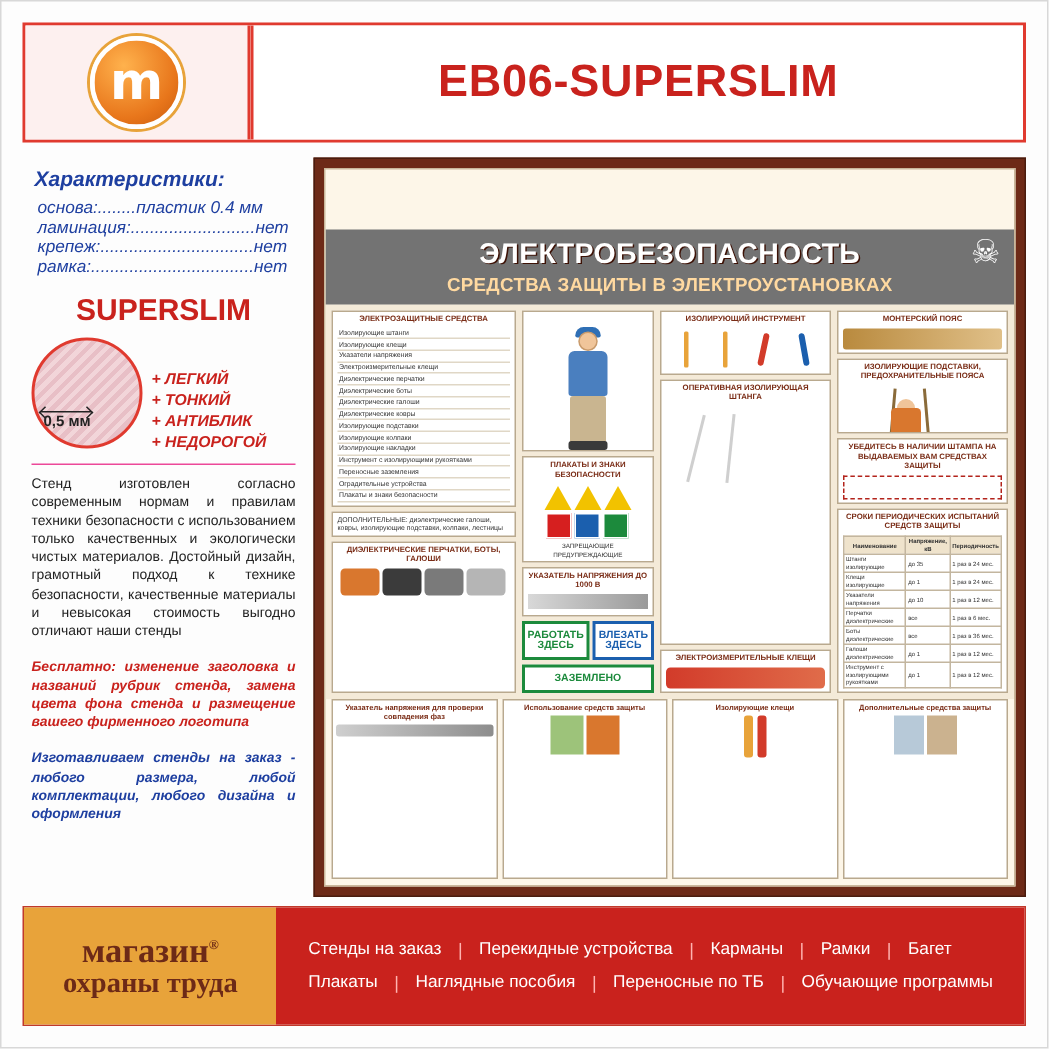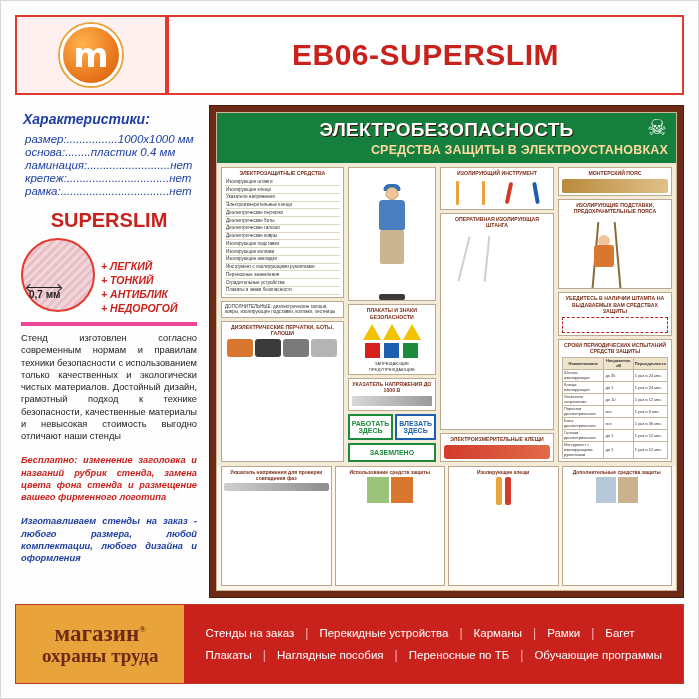--- a/index.html
+++ b/index.html
@@ -96,54 +96,55 @@
     border-top:1px solid #222; border-left:1px solid #222;
   }
   .circle-photo .arrow:before { left:0; top:-2px; transform:rotate(-45deg); }
   .circle-photo .arrow:after { right:0; top:-2px; transform:rotate(135deg); }
   .bullets { font-size:10.5px; color:#c9221d; font-weight:bold; padding-top:20px; }
   .bullets div { margin:2px 0;font-style:italic; }
 
   .para {
     font-size:9.3px; color:#222; line-height:1.32;
     text-align:justify; margin:6px 0 0 0;
-    border-top:4px solid #ec4899; padding-top:6px;
+    border-top:1px solid #ec4899; padding-top:6px;
   }
   .para.red { color:#c9221d; font-weight:bold; font-style:italic; border-top:none; }
   .para.blue { color:#1e3fa0; font-weight:bold; font-style:italic; border-top:none; }
 
   
   .poster {
     position:absolute; left:208px; top:104px; right:14px; bottom:100px;
     background:#6d2a17;
     border:1px solid #4a1c0e;
     padding:6px;
   }
   .poster-inner {
     width:100%; height:100%;
     background:#fdf6e8;
     border:1px solid #c9b79a;
     position:relative;
     overflow:hidden;
     display:flex; flex-direction:column;
   }
   .poster-head {
-    background:#15803d;
+    background:#737373;
     padding:6px 8px 6px 8px;
     position:relative;
     flex:none;
+    margin-top:40px;
   }
   .poster-head h2 {
     margin:0; color:#ffffff; font-weight:bold; font-size:19px;
     letter-spacing:0.2px; text-align:center;
     text-shadow:1px 1px 0 #3d1206;
   }
   .poster-head h3 {
     margin:2px 0 0 0; color:#ffd9a0; font-weight:bold; font-size:12.5px;
-    text-align:right; letter-spacing:0.2px;
+    text-align:center; letter-spacing:0.2px;
   }
   .skull {
     position:absolute; right:6px; top:4px; width:26px; height:34px;
     color:#fff; font-size:22px; line-height:1;
     text-align:center;
   }
   .poster-body {
     flex:1; display:flex; gap:4px; padding:4px; background:#f4ead8;
   }
   .col { display:flex; flex-direction:column; gap:3px; }
@@ -242,32 +243,31 @@
     <div class="logo-wrap">
       <div class="logo">m</div>
     </div>
     <div class="title-bar">
       <h1>EB06-SUPERSLIM</h1>
     </div>
   </div>
 
   <div class="left-col">
     <div class="char-title">Характеристики:</div>
-    <div class="char-line">размер:................1000x1000  мм</div>
     <div class="char-line">основа:........пластик 0.4 мм</div>
     <div class="char-line">ламинация:..........................нет</div>
     <div class="char-line">крепеж:................................нет</div>
     <div class="char-line">рамка:..................................нет</div>
 
     <div class="superslim">SUPERSLIM</div>
 
     <div class="thin-block">
       <div class="circle-photo">
         <div class="arrow"></div>
-        <div class="mark">0,7 мм</div>
+        <div class="mark">0,5 мм</div>
       </div>
       <div class="bullets">
         <div>+ ЛЕГКИЙ</div>
         <div>+ ТОНКИЙ</div>
         <div>+ АНТИБЛИК</div>
         <div>+ НЕДОРОГОЙ</div>
       </div>
     </div>
 
     <div class="para">Стенд изготовлен согласно современным нормам и правилам техники безопасности с использованием только качественных и экологически чистых материалов. Достойный дизайн, грамотный подход к технике безопасности, качественные материалы и невысокая стоимость выгодно отличают наши стенды</div>

